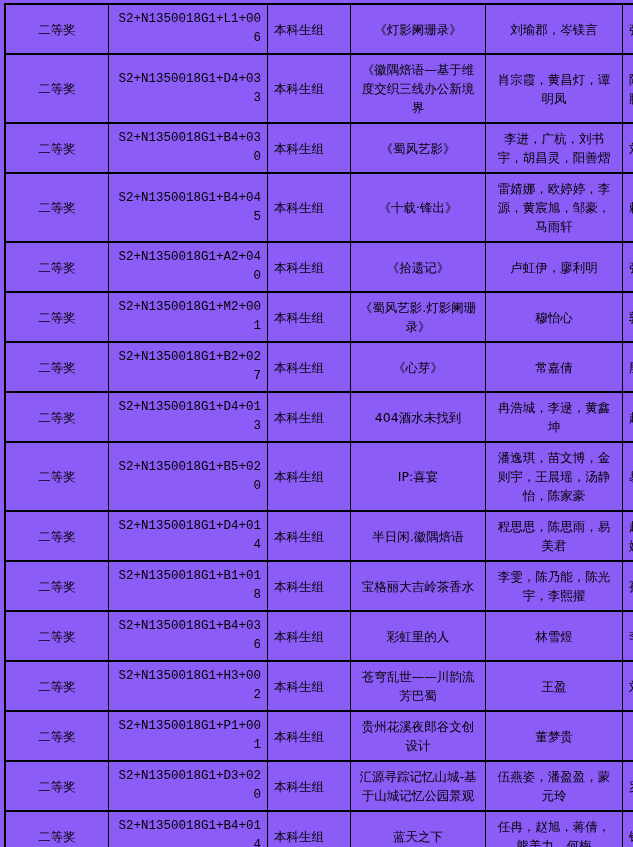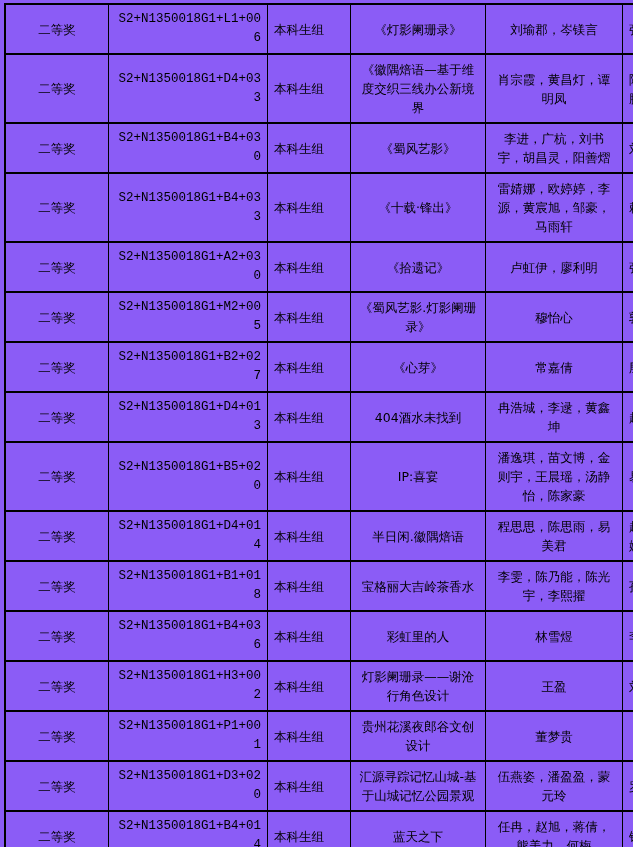--- a/index.html
+++ b/index.html
@@ -78,39 +78,39 @@
     <td class="c-award">二等奖</td>
     <td class="c-code">S2+N1350018G1+B4+030</td>
     <td class="c-group">本科生组</td>
     <td class="c-title">《蜀风艺影》</td>
     <td class="c-authors">李进，广杭，刘书宇，胡昌灵，阳善熠</td>
     <td class="c-advisor">刘舒婷</td>
   </tr>
 
   <tr>
     <td class="c-award">二等奖</td>
-    <td class="c-code">S2+N1350018G1+B4+033</td>
+    <td class="c-code">S2+N1350018G1+B4+045</td>
     <td class="c-group">本科生组</td>
     <td class="c-title">《十载·锋出》</td>
     <td class="c-authors">雷婧娜，欧婷婷，李源，黄宸旭，邹豪，马雨轩</td>
     <td class="c-advisor">赖力</td>
   </tr>
 
   <tr>
     <td class="c-award">二等奖</td>
-    <td class="c-code">S2+N1350018G1+A2+030</td>
+    <td class="c-code">S2+N1350018G1+A2+040</td>
     <td class="c-group">本科生组</td>
     <td class="c-title">《拾遗记》</td>
     <td class="c-authors">卢虹伊，廖利明</td>
     <td class="c-advisor">张弛</td>
   </tr>
 
   <tr>
     <td class="c-award">二等奖</td>
-    <td class="c-code">S2+N1350018G1+M2+005</td>
+    <td class="c-code">S2+N1350018G1+M2+001</td>
     <td class="c-group">本科生组</td>
     <td class="c-title">《蜀风艺影.灯影阑珊录》</td>
     <td class="c-authors">穆怡心</td>
     <td class="c-advisor">郭丹</td>
   </tr>
 
   <tr>
     <td class="c-award">二等奖</td>
     <td class="c-code">S2+N1350018G1+B2+027</td>
     <td class="c-group">本科生组</td>
@@ -161,21 +161,21 @@
     <td class="c-group">本科生组</td>
     <td class="c-title">彩虹里的人</td>
     <td class="c-authors">林雪煜</td>
     <td class="c-advisor">李强</td>
   </tr>
 
   <tr>
     <td class="c-award">二等奖</td>
     <td class="c-code">S2+N1350018G1+H3+002</td>
     <td class="c-group">本科生组</td>
-    <td class="c-title">灯影阑珊录——谢沧行角色设计</td>
+    <td class="c-title">苍穹乱世——川韵流芳巴蜀</td>
     <td class="c-authors">王盈</td>
     <td class="c-advisor">刘燕</td>
   </tr>
 
   <tr>
     <td class="c-award">二等奖</td>
     <td class="c-code">S2+N1350018G1+P1+001</td>
     <td class="c-group">本科生组</td>
     <td class="c-title">贵州花溪夜郎谷文创设计</td>
     <td class="c-authors">董梦贵</td>

